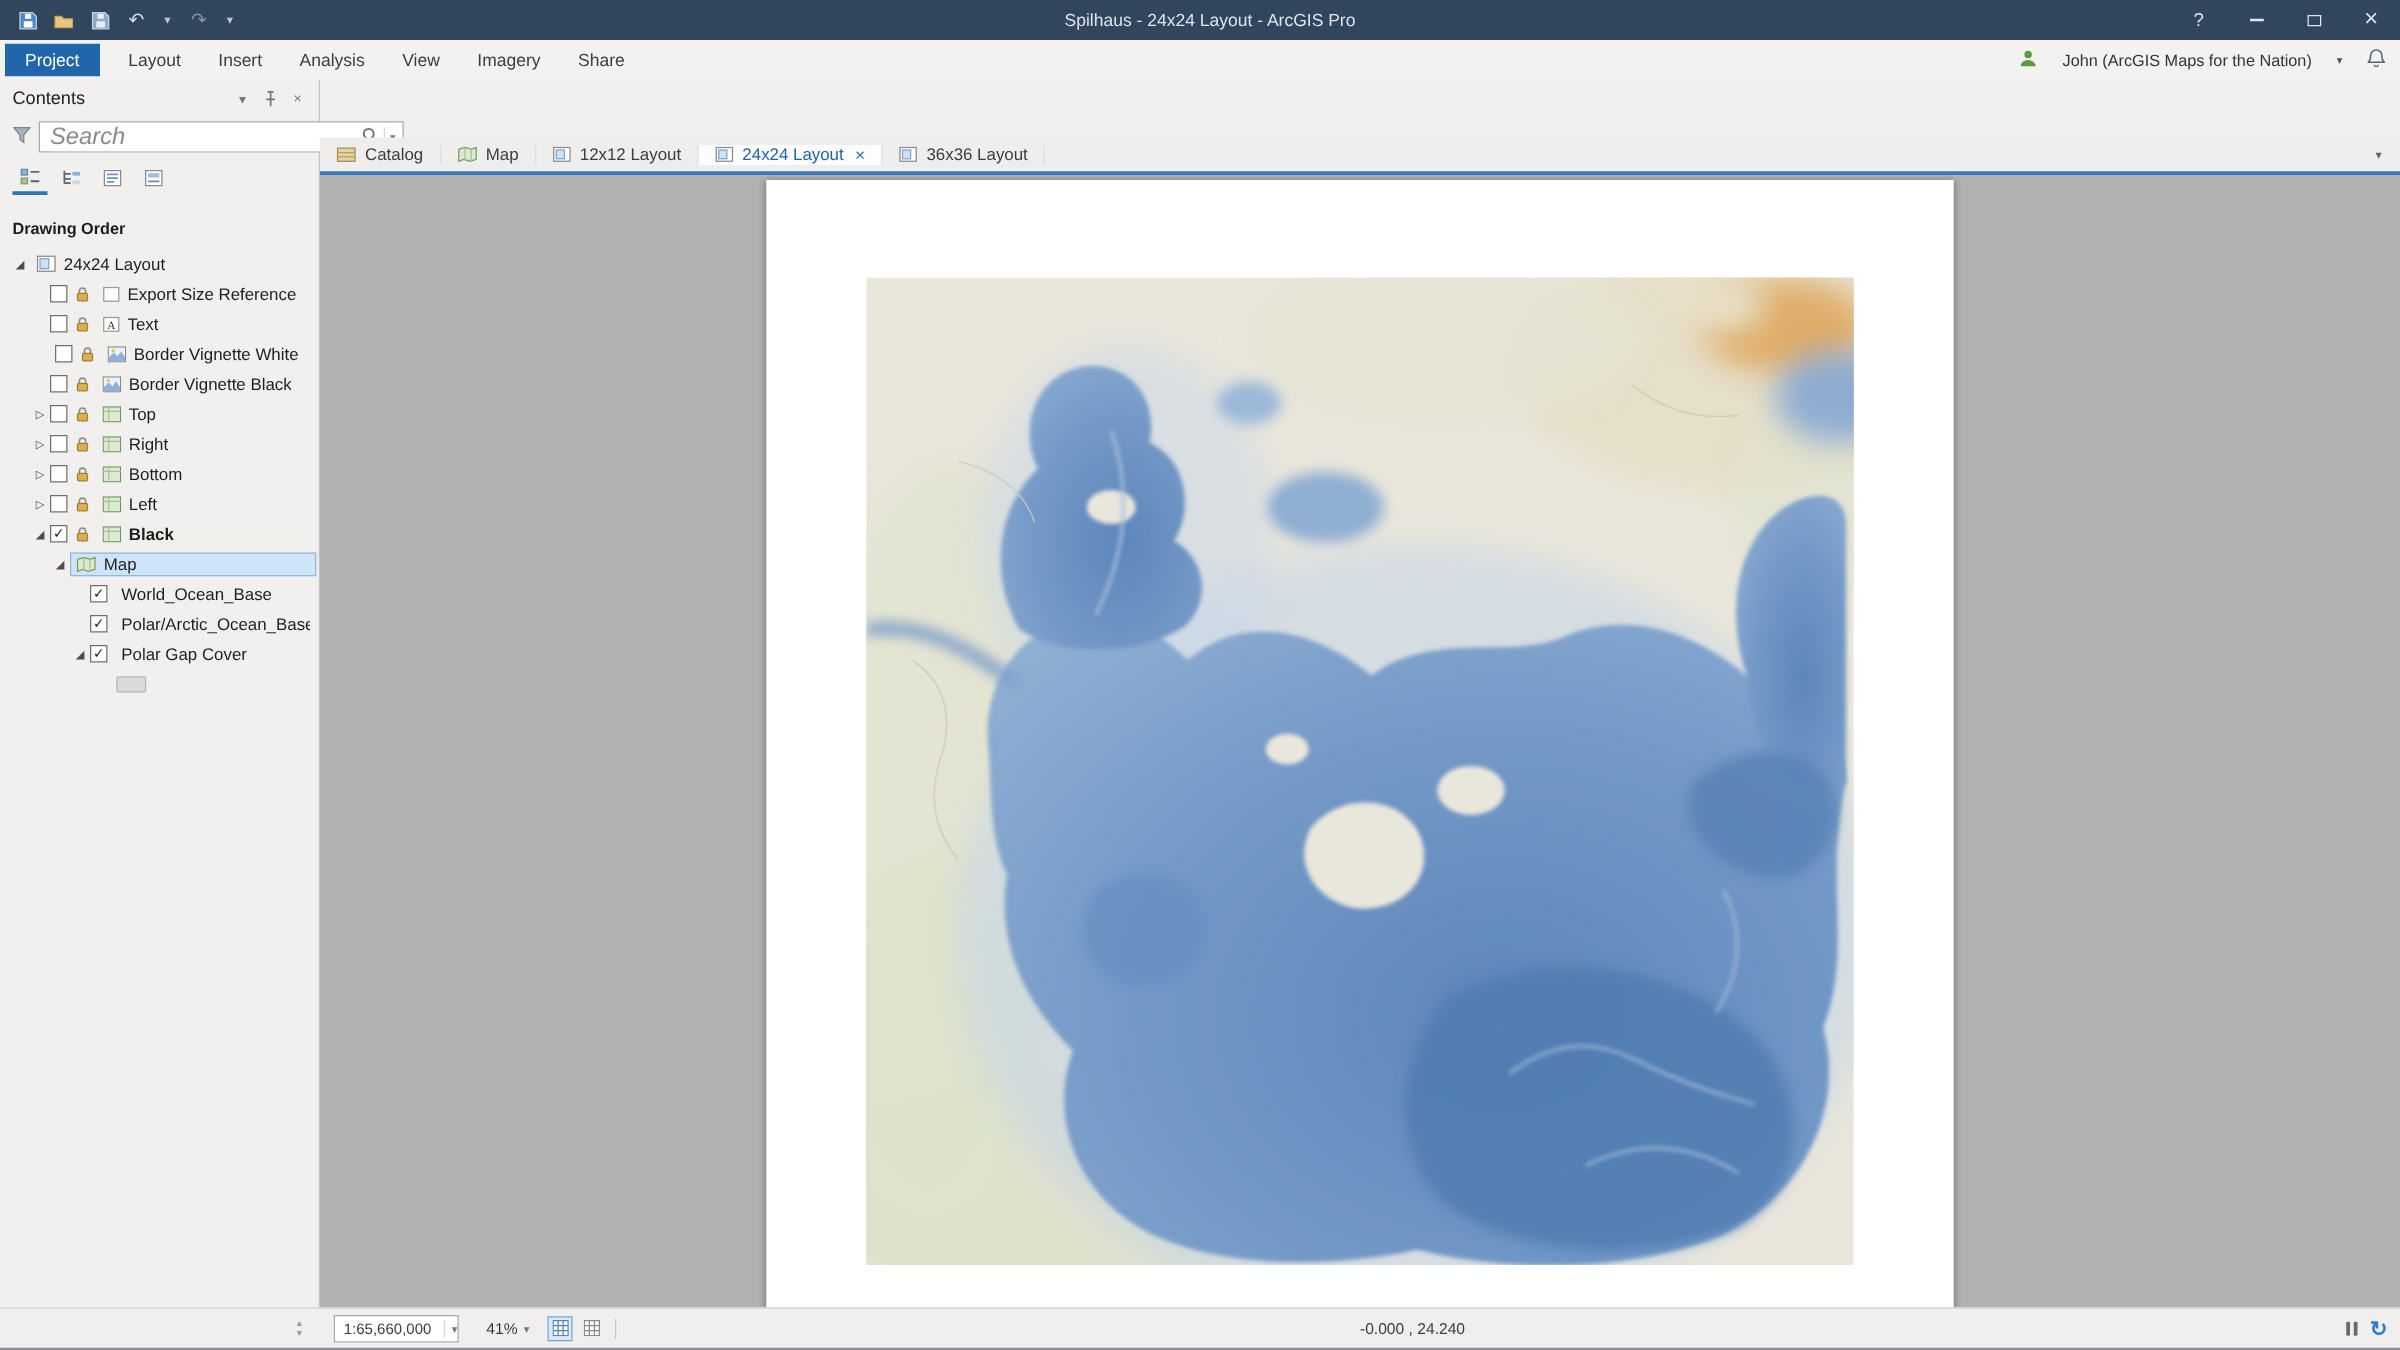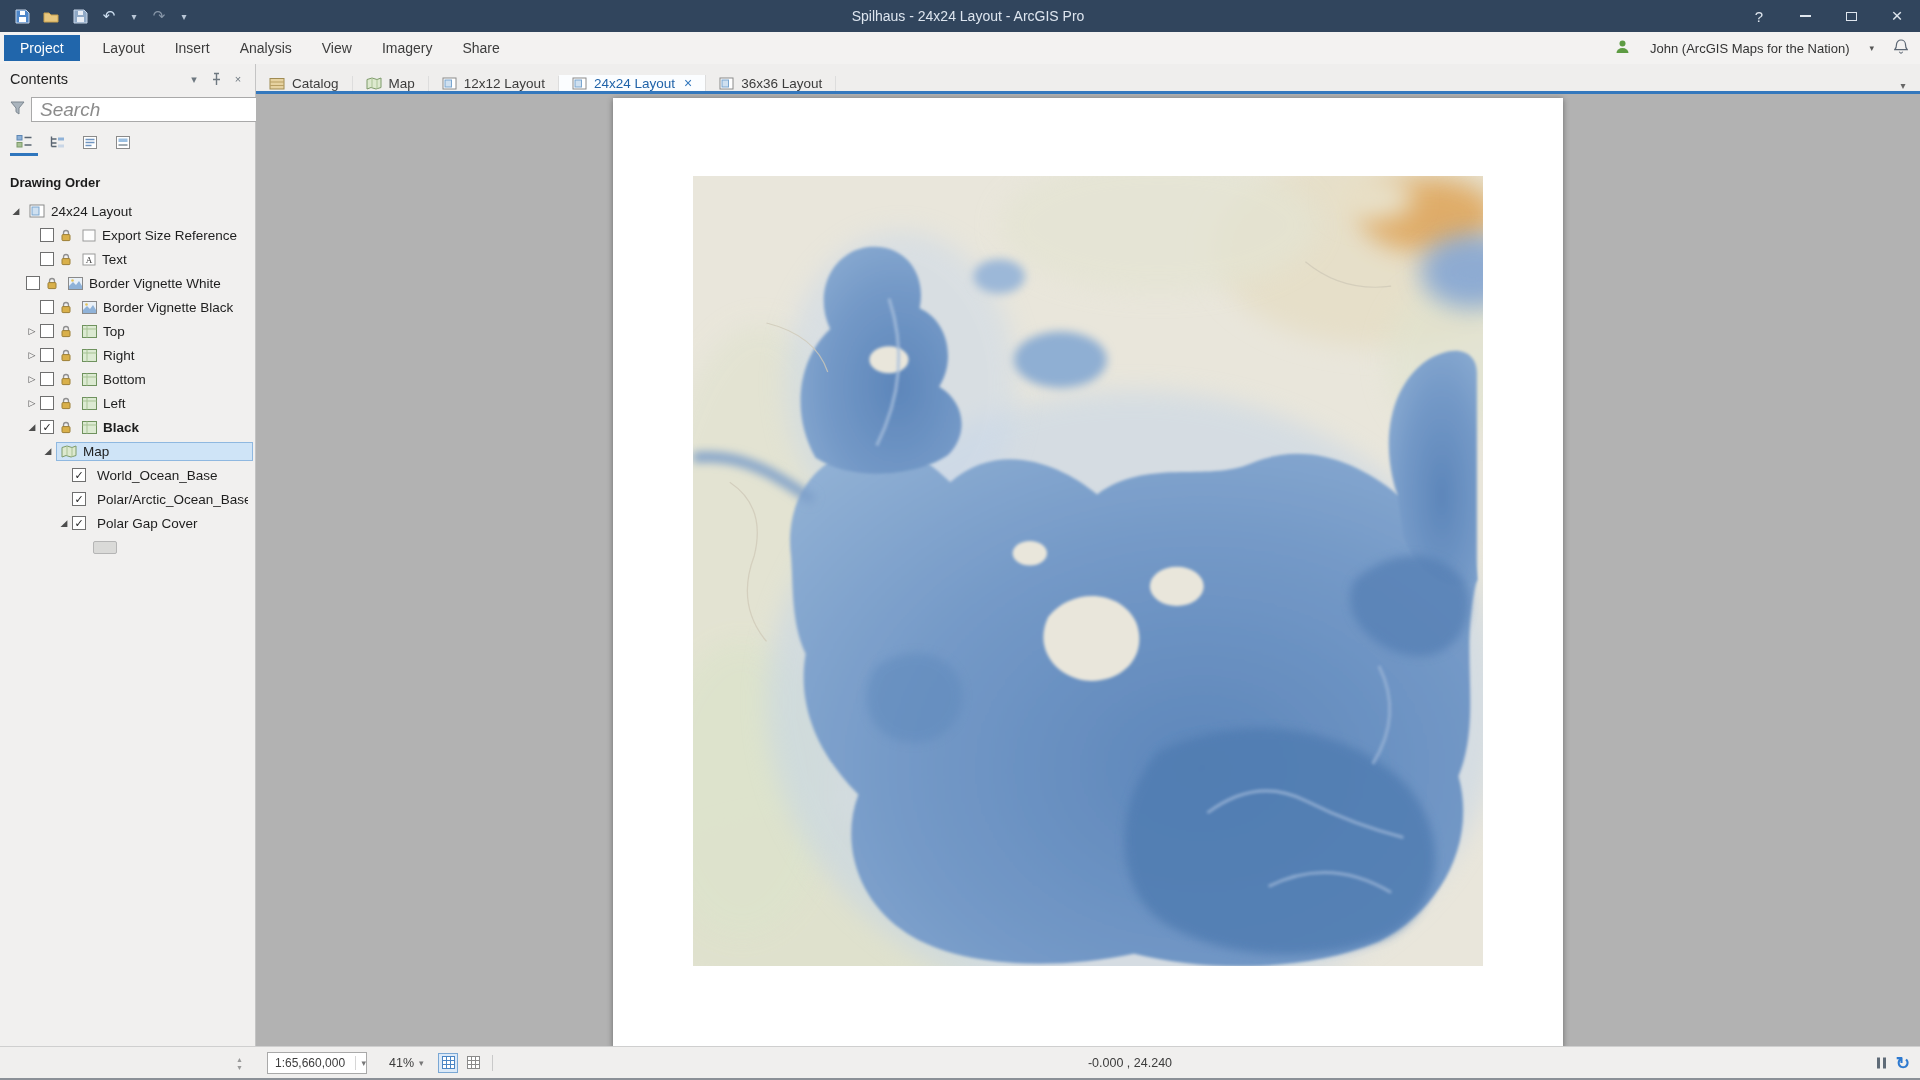--- a/index.html
+++ b/index.html
@@ -55,21 +55,21 @@
         display:flex; align-items:center; justify-content:center; font-size:11px; color:#1c1c1c; line-height:1; }
   .lk { flex:none; margin-right:5px; display:flex; }
   .lwrap { display:flex; align-items:center; gap:6px; padding:2px 5px; flex:1; min-width:0; margin-right:2px; }
   .lwrap.selbg { background:#cfe4f7; border:1px solid #8fb8e0; padding:1px 4px; }
   .licon { display:flex; flex:none; }
   .tlabel { white-space:nowrap; overflow:hidden; }
   .swatch { width:24px; height:13px; background:#dadad8; border:1px solid #b5b5b5; border-radius:2px; }
 
   
   .viewarea { flex:1; display:flex; flex-direction:column; min-width:0; }
-  .tabstrip { height:30px; background:#efeeed; border-bottom:3px solid #3478bd; display:flex; align-items:flex-end; flex:none; }
+  .tabstrip { height:30px; background:#efeeed; border-bottom:3px solid #3478bd; display:flex; align-items:center; flex:none;margin-top:46px; }
   .dtab { display:flex; align-items:center; gap:7px; padding:0 13px; font-size:13.5px; color:#3c3c3c; border-right:1px solid #ddd; }
   .dtab.active { background:#fbfdff; color:#1f62a8; }
   .dtab .tclose { font-size:14px; color:#2f76bd; margin-left:2px; }
   .ticon { display:flex; }
   .strip-collapse { margin-left:auto; width:34px; display:flex; align-items:center; justify-content:center; color:#666; font-size:10px; }
 
   .canvas { flex:1; background:#b2b2b2; position:relative; overflow:hidden; }
   .page { position:absolute; left:50%; transform:translateX(-50%); top:4px; width:950px; height:950px;
           background:#fff; box-shadow:0 1px 6px rgba(0,0,0,.4); }
   .mapbox { position:absolute; left:80px; top:78px; width:790px; height:790px; }
@@ -266,21 +266,21 @@
             <span class="lwrap">
               <span class="licon">
                 <svg width="14" height="13">
                   <rect x="1" y="1" width="12" height="11" fill="#fff" stroke="#9a9a9a"></rect>
                   <text x="7" y="10" font-size="9" text-anchor="middle" fill="#333" font-family="Liberation Serif,serif">A</text>
                 </svg>
               </span>
               <span class="tlabel">Text</span>
             </span>
           </div>
-          <div class="trow" style="padding-left: 10px;">
+          <div class="trow" style="padding-left: 28px;">
             <span class="exp"></span>
             <span class="cb"></span>
             <span class="lk">
               <svg width="12" height="13">
                 <path d="M3.5 6 V4 a2.5 2.5 0 0 1 5 0 V6" fill="none" stroke="#8f8f8f" stroke-width="1.3"></path>
                 <rect x="2" y="5.6" width="8" height="6" rx="1" fill="#d9b04a" stroke="#9c7e35"></rect>
               </svg>
             </span>
             <span class="lwrap">
               <span class="licon">

